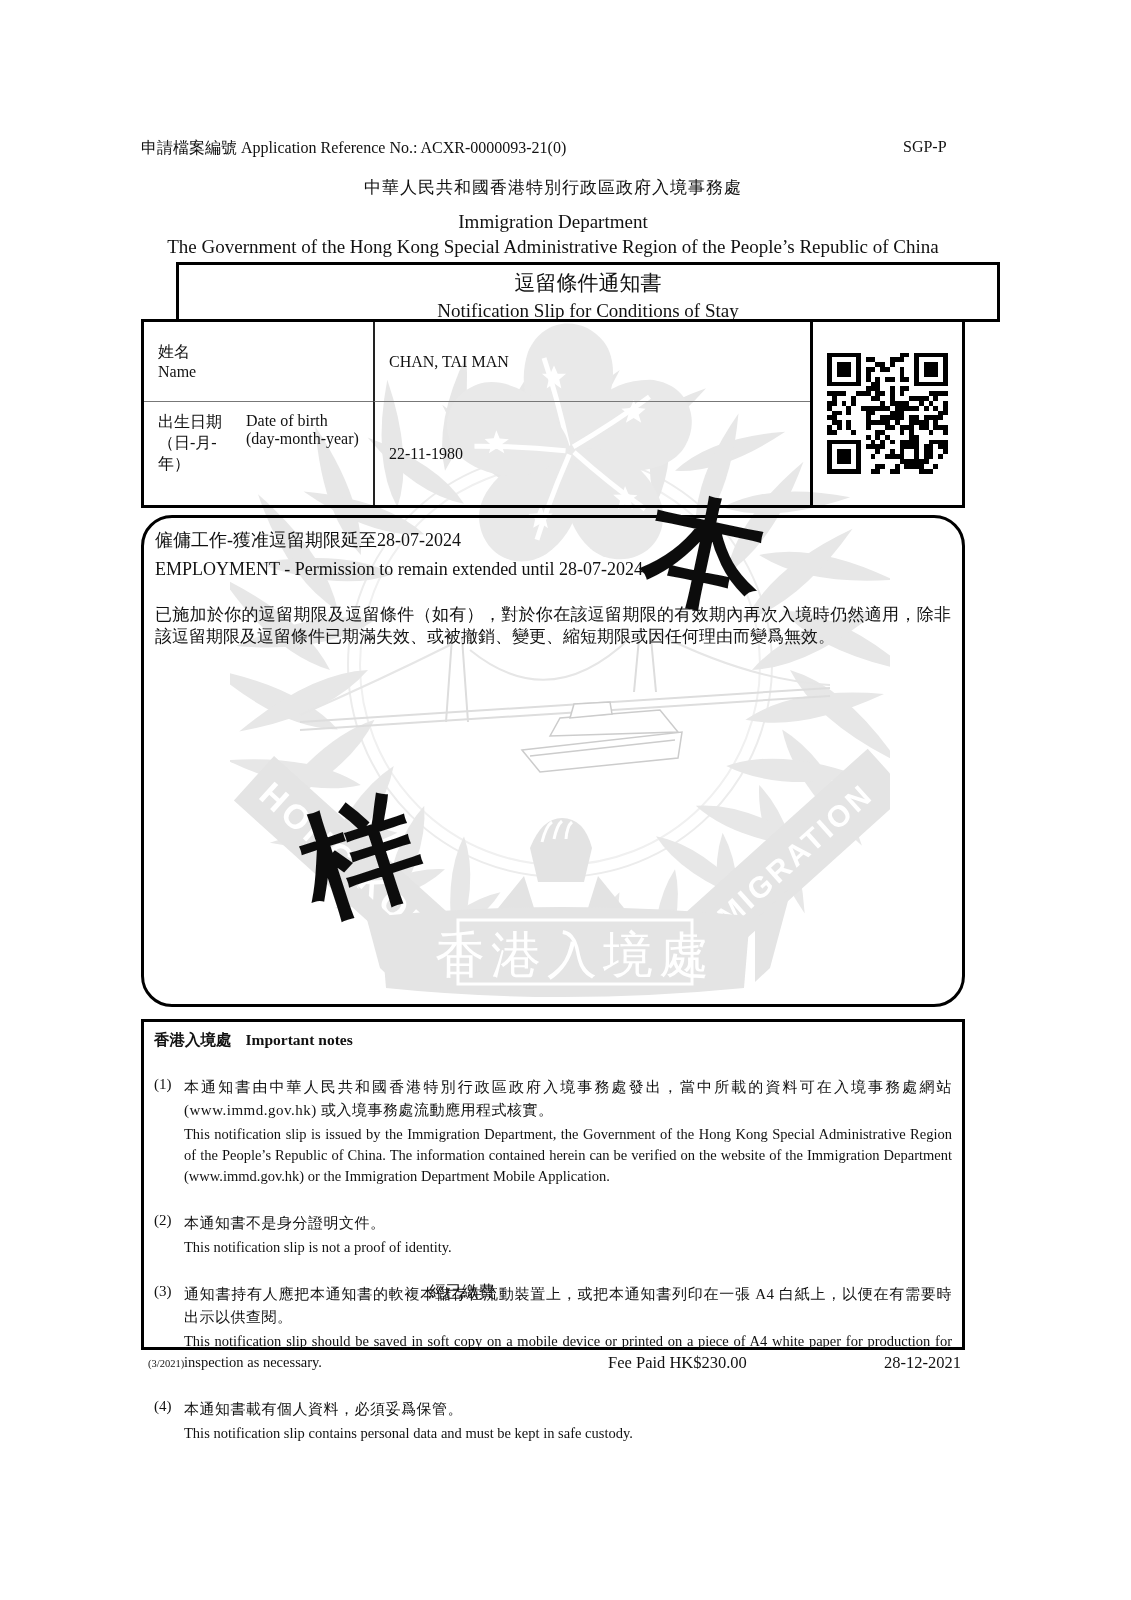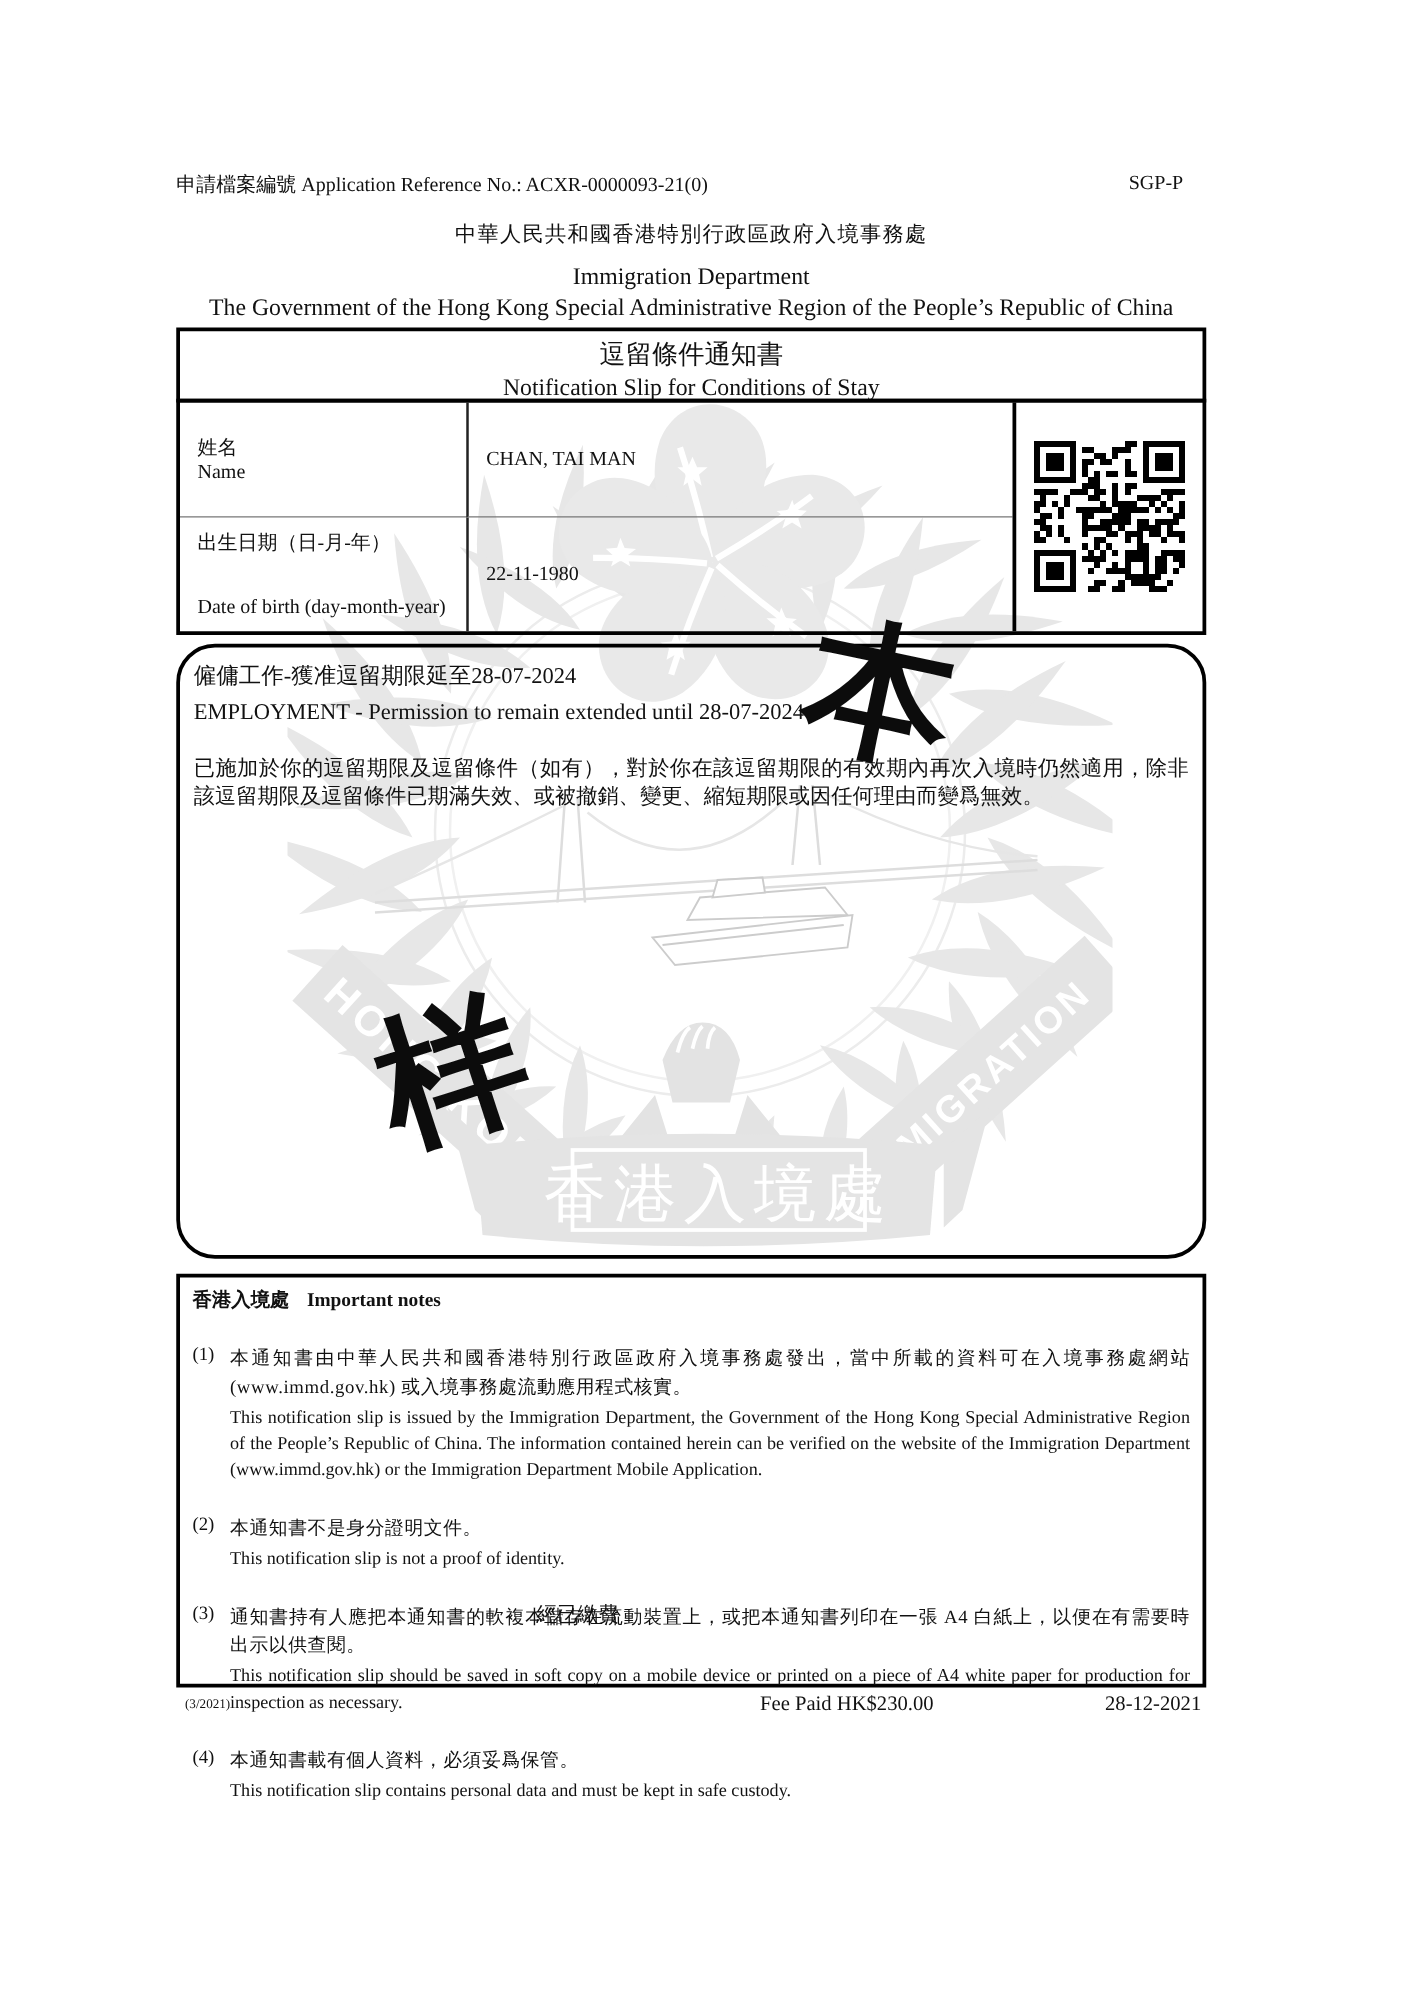--- a/index.html
+++ b/index.html
@@ -8,29 +8,29 @@
   .abs{position:absolute;}
   .z-text{z-index:3;}
   
   .hdr-ref{left:141px;top:138px;font-size:16px;}
   .hdr-code{left:903px;top:138px;font-size:16px;}
   .org-zh{left:141px;top:176px;width:824px;text-align:center;font-size:17px;letter-spacing:1px;}
   .org-dept{left:141px;top:211px;width:824px;text-align:center;font-size:19px;}
   .org-gov{left:141px;top:236px;width:824px;text-align:center;font-size:19px;}
   
   .box{position:absolute;left:141px;width:818px;border:3px solid #000;background:transparent;z-index:2;}
-  .title-box{top:262px;height:52px;text-align:center;padding-top:2px;}
+  .title-box{top:262px;height:52px;text-align:center;padding-top:2px;margin-left:35px;}
   .title-zh{font-size:21px;margin-top:2px;}
   .title-en{font-size:19px;margin-top:3px;}
   .info-box{top:319px;height:183px;}
   .grid{display:grid;grid-template-columns:229px 437px 152px;height:100%;}
   .cell{padding:10px 14px;font-size:16px;}
   .lab1{grid-row:1;grid-column:1;border-bottom:1px solid #777;display:flex;flex-direction:column;justify-content:center;}
   .val1{grid-row:1;grid-column:2;border-left:2px solid #222;border-bottom:1px solid #777;display:flex;align-items:center;}
-  .lab2{grid-row:2;grid-column:1;display:flex;flex-direction:column;justify-content:space-between;}
+  .lab2{grid-row:2;grid-column:1;display:flex;flex-direction:row;justify-content:center;}
   .val2{grid-row:2;grid-column:2;border-left:2px solid #222;display:flex;align-items:center;}
   .qrc{grid-row:1 / span 2;grid-column:3;border-left:3px solid #000;display:flex;align-items:flex-start;justify-content:center;padding-top:23px;}
   .cond-box{top:515px;height:486px;border-radius:31px;}
   .cond-inner{position:absolute;left:11px;right:11px;top:10px;}
   .cond-zh{font-size:18px;}
   .cond-en{font-size:18px;margin-top:7px;}
   .cond-para-zh{font-size:17px;line-height:22px;margin-top:24px;text-align:justify;}
   .cond-para-en{font-size:14.5px;line-height:22px;margin-top:2px;text-align:justify;}
   .notes-box{top:1019px;height:325px;}
   .notes-inner{position:absolute;left:10px;right:10px;top:8px;}

